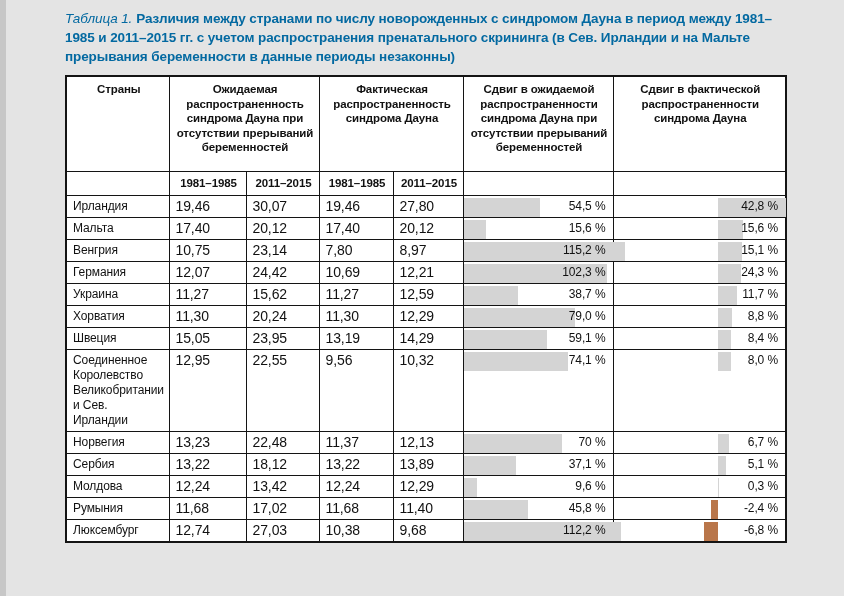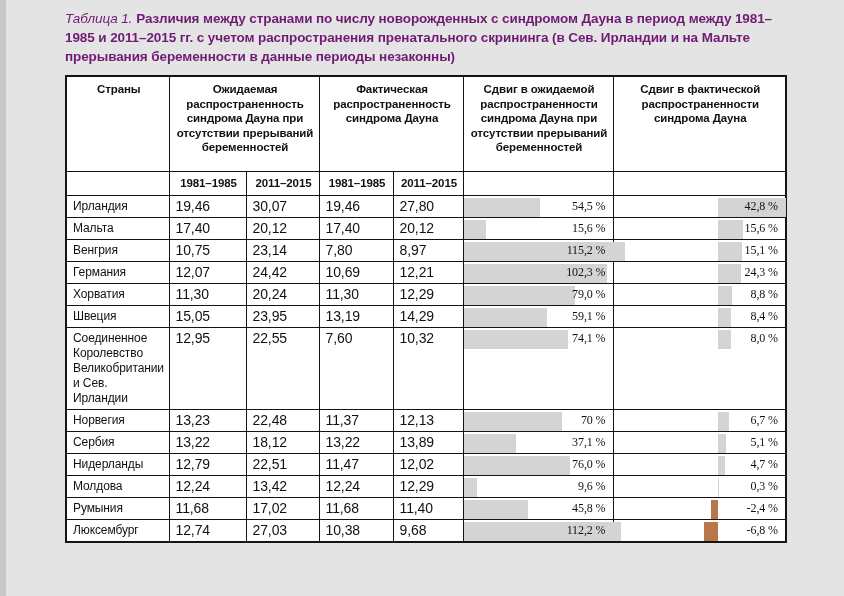--- a/index.html
+++ b/index.html
@@ -5,41 +5,41 @@
   html,body{margin:0;padding:0;}
   body{
     width:844px;height:596px;overflow:hidden;position:relative;
     background:#e4e4e4;
     font-family:"Liberation Sans","DejaVu Sans",sans-serif;
     -webkit-font-smoothing:antialiased;
   }
   .edge-strip{position:absolute;left:0;top:0;width:6px;height:596px;background:#c7c7c7;}
   .content{position:absolute;left:65px;top:9px;width:722px;}
   .title{
-    font-size:13.5px;font-weight:bold;color:#701a75;line-height:19px;
+    font-size:13.5px;font-weight:bold;color:#0369a1;line-height:19px;
     margin:0 0 9px 0;letter-spacing:-0.1px;
   }
   .title .tlabel{font-style:italic;font-weight:normal;margin-right:4px;}
   table{
     border-collapse:collapse;table-layout:fixed;width:720px;background:#ffffff;
     border:2px solid #141414;
   }
   th,td{
     border:1.5px solid #141414;vertical-align:top;
     font-size:11.5px;color:#111;letter-spacing:-0.1px;
     padding:3px 5px 3px 6px;line-height:14px;
     background-clip:padding-box;
   }
   th{font-weight:bold;text-align:center;padding:5px 5px 4px 7px;line-height:14.5px;}
   thead tr.hdr-main{height:95px;}
   thead tr.hdr-sub{height:24px;}
   thead tr.hdr-sub th{padding-top:4px;}
   td.num{text-align:left;padding-right:8px;font-size:14px;margin-left:16px;}
   td.country{font-size:12px;line-height:15px;padding-top:3px;}
-  td.shift{position:relative;text-align:right;padding-right:7px;font-size:12px;font-family:Liberation Serif, serif;}
+  td.shift{position:relative;text-align:right;padding-right:7px;font-size:12px;}
   td.shift .val{position:relative;z-index:2;}
   .bar{position:absolute;top:2px;height:19px;z-index:1;}
 </style>
 </head>
 <body>
 
 <div class="edge-strip"></div>
 
 <div class="content">
 
@@ -128,20 +128,35 @@
     <td class="shift">
       <div class="bar" style="left: 0px; width: 143px; background: rgb(212, 212, 212);"></div>
       <span class="val">102,3 %</span>
     </td>
     <td class="shift">
       <div class="bar" style="left: 104px; width: 23px; background: rgb(212, 212, 212);"></div>
       <span class="val">24,3 %</span>
     </td>
   </tr>
         <tr>
+    <td class="country"><span>Украина</span></td>
+    <td class="num"><span>11,27</span></td>
+    <td class="num"><span>15,62</span></td>
+    <td class="num"><span>11,27</span></td>
+    <td class="num"><span>12,59</span></td>
+    <td class="shift">
+      <div class="bar" style="left: 0px; width: 54px; background: rgb(212, 212, 212);"></div>
+      <span class="val">38,7 %</span>
+    </td>
+    <td class="shift">
+      <div class="bar" style="left: 104px; width: 19px; background: rgb(212, 212, 212);"></div>
+      <span class="val">11,7 %</span>
+    </td>
+  </tr>
+        <tr>
     <td class="country"><span>Хорватия</span></td>
     <td class="num"><span>11,30</span></td>
     <td class="num"><span>20,24</span></td>
     <td class="num"><span>11,30</span></td>
     <td class="num"><span>12,29</span></td>
     <td class="shift">
       <div class="bar" style="left: 0px; width: 111px; background: rgb(212, 212, 212);"></div>
       <span class="val">79,0 %</span>
     </td>
     <td class="shift">
@@ -161,21 +176,21 @@
     </td>
     <td class="shift">
       <div class="bar" style="left: 104px; width: 13px; background: rgb(212, 212, 212);"></div>
       <span class="val">8,4 %</span>
     </td>
   </tr>
         <tr>
     <td class="country"><span>Соединенное Королевство Великобритании и Сев. Ирландии</span></td>
     <td class="num"><span>12,95</span></td>
     <td class="num"><span>22,55</span></td>
-    <td class="num"><span>7,60</span></td>
+    <td class="num"><span>9,56</span></td>
     <td class="num"><span>10,32</span></td>
     <td class="shift">
       <div class="bar" style="left: 0px; width: 104px; background: rgb(212, 212, 212);"></div>
       <span class="val">74,1 %</span>
     </td>
     <td class="shift">
       <div class="bar" style="left: 104px; width: 13px; background: rgb(212, 212, 212);"></div>
       <span class="val">8,0 %</span>
     </td>
   </tr>
@@ -203,35 +218,20 @@
     <td class="shift">
       <div class="bar" style="left: 0px; width: 52px; background: rgb(212, 212, 212);"></div>
       <span class="val">37,1 %</span>
     </td>
     <td class="shift">
       <div class="bar" style="left: 104px; width: 8px; background: rgb(212, 212, 212);"></div>
       <span class="val">5,1 %</span>
     </td>
   </tr>
         <tr>
-    <td class="country"><span>Нидерланды</span></td>
-    <td class="num"><span>12,79</span></td>
-    <td class="num"><span>22,51</span></td>
-    <td class="num"><span>11,47</span></td>
-    <td class="num"><span>12,02</span></td>
-    <td class="shift">
-      <div class="bar" style="left: 0px; width: 106px; background: rgb(212, 212, 212);"></div>
-      <span class="val">76,0 %</span>
-    </td>
-    <td class="shift">
-      <div class="bar" style="left: 104px; width: 7px; background: rgb(212, 212, 212);"></div>
-      <span class="val">4,7 %</span>
-    </td>
-  </tr>
-        <tr>
     <td class="country"><span>Молдова</span></td>
     <td class="num"><span>12,24</span></td>
     <td class="num"><span>13,42</span></td>
     <td class="num"><span>12,24</span></td>
     <td class="num"><span>12,29</span></td>
     <td class="shift">
       <div class="bar" style="left: 0px; width: 13px; background: rgb(212, 212, 212);"></div>
       <span class="val">9,6 %</span>
     </td>
     <td class="shift">

